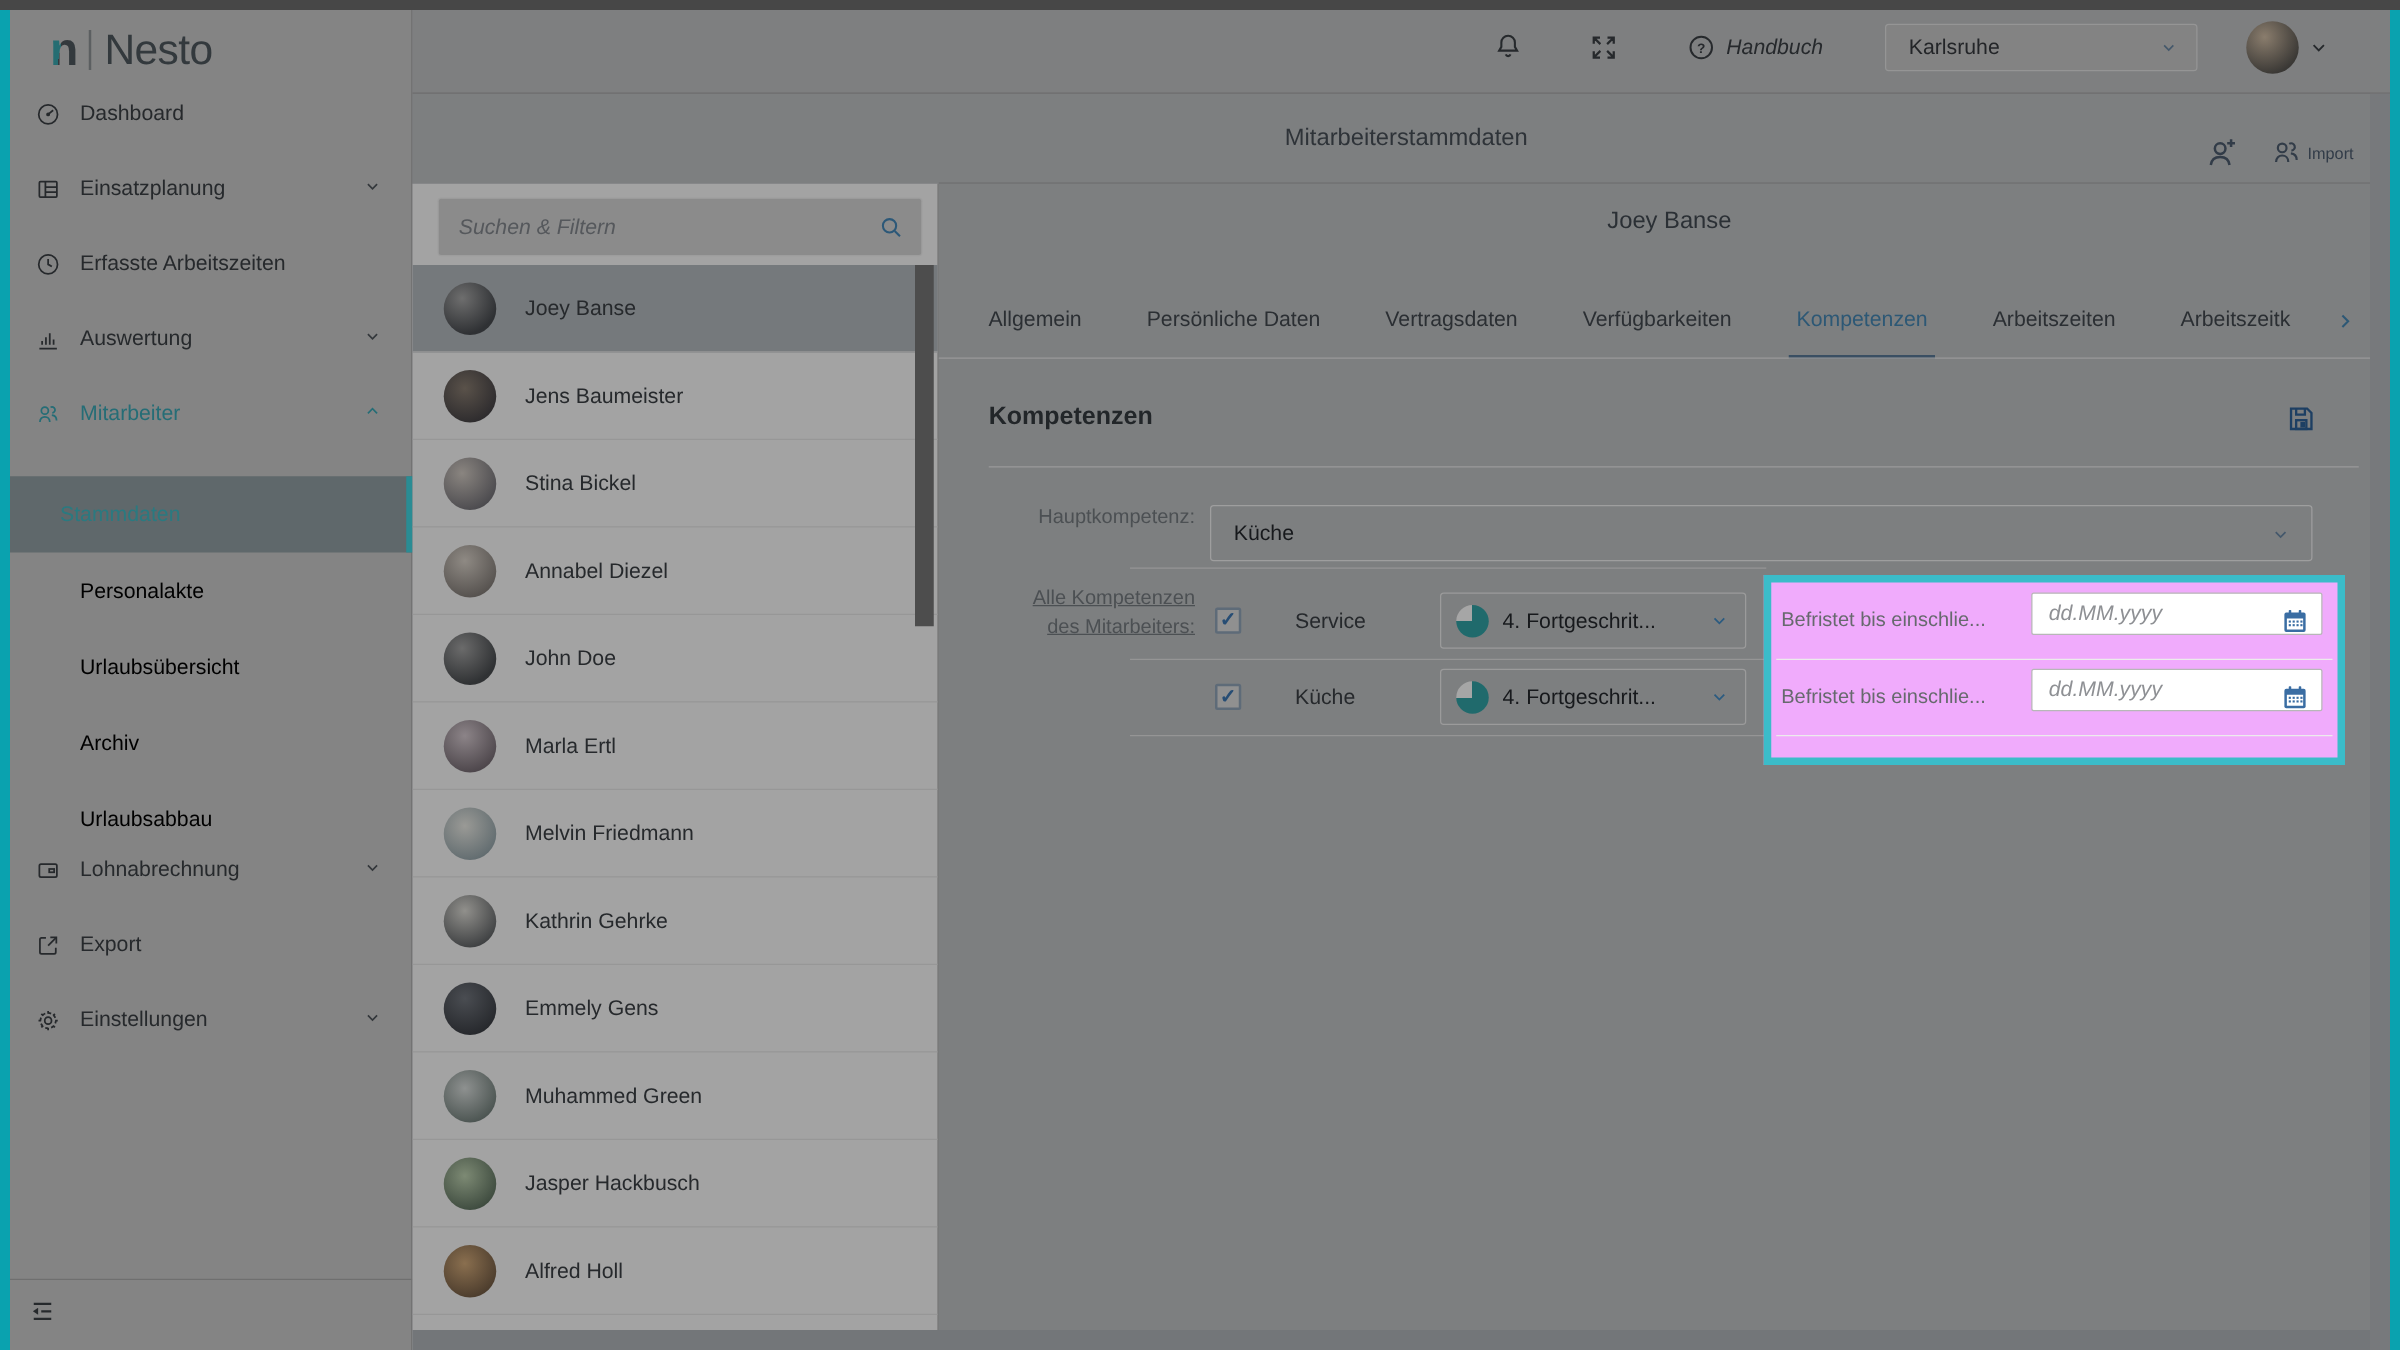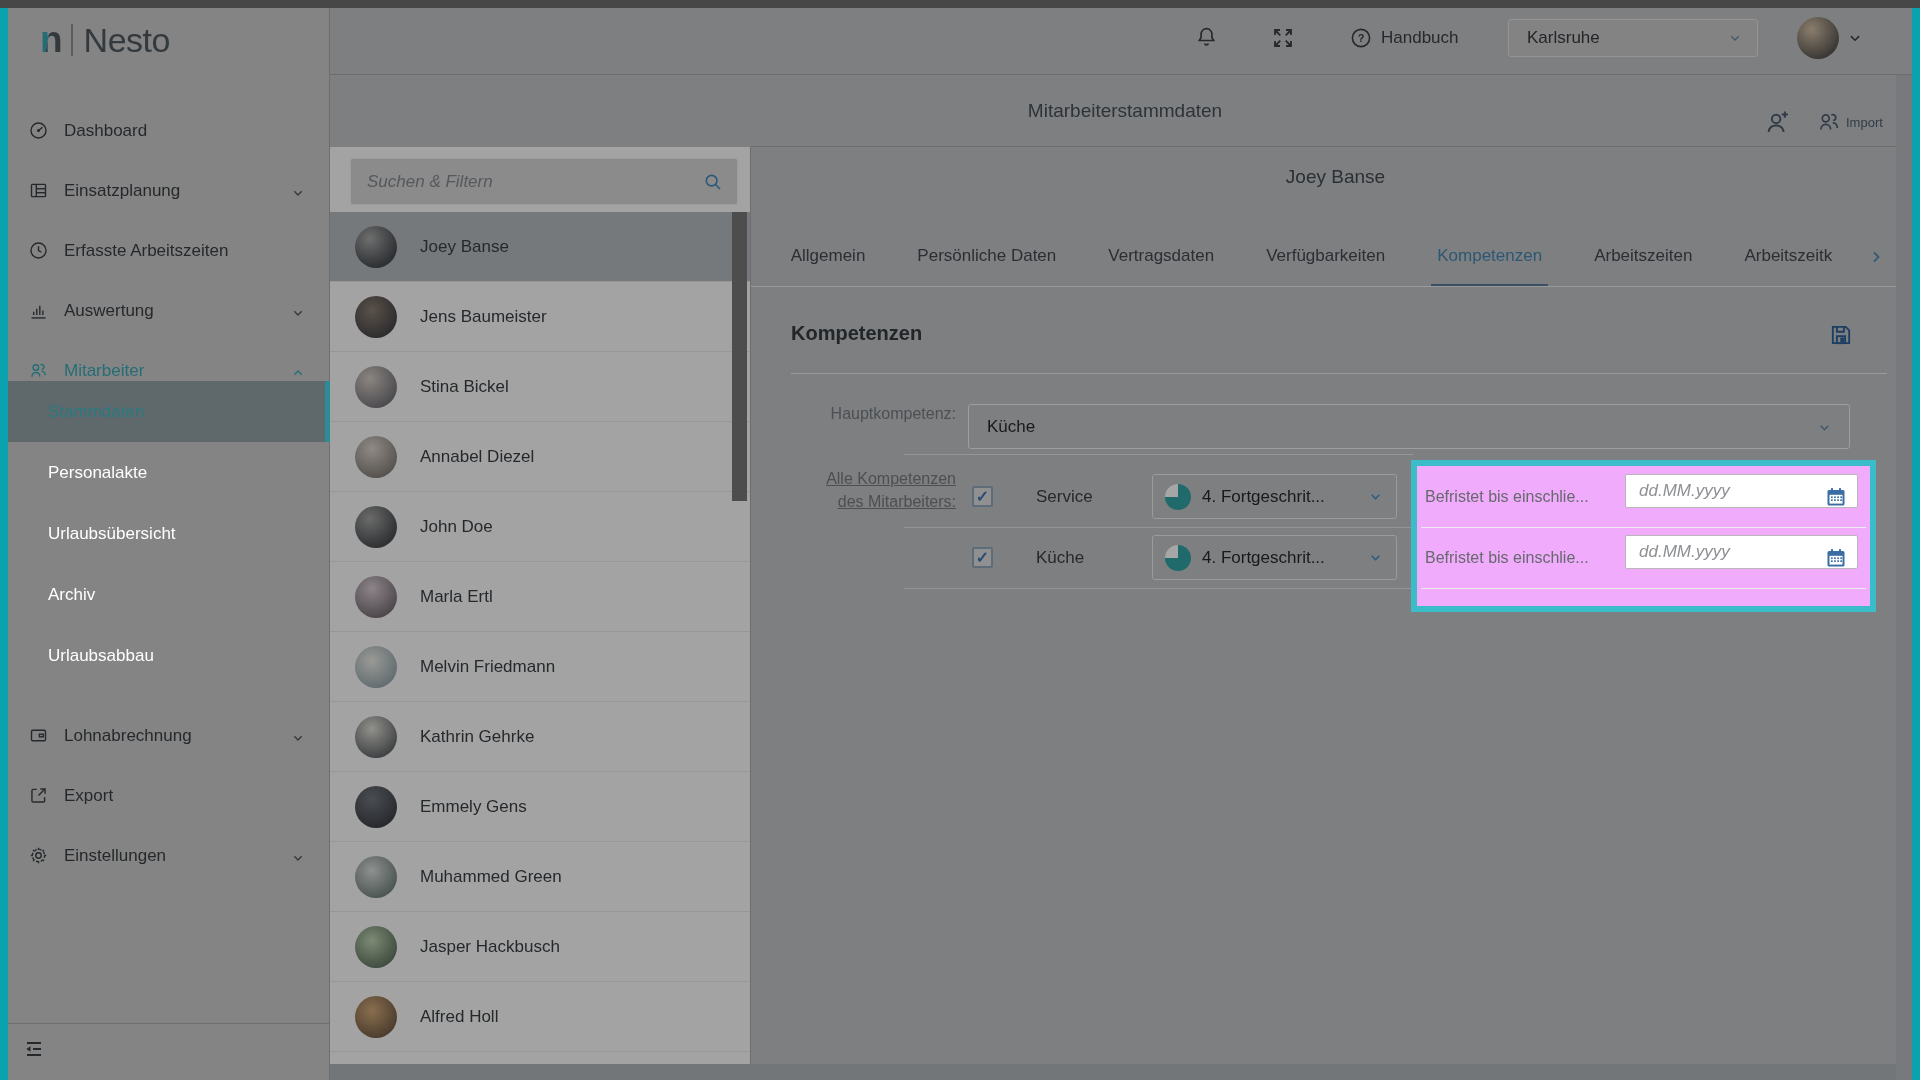--- a/index.html
+++ b/index.html
@@ -16,39 +16,39 @@
 
   
   .sidebar { position:absolute; left:0; top:0; width:330px; height:1080px; background:#848484; border-right:1px solid #6e6e6e; z-index:2; }
   .logo { position:absolute; left:40px; top:16px; height:48px; display:flex; align-items:center; }
   .logo-n { font-size:37px; font-weight:600; letter-spacing:-1px;
             background:linear-gradient(100deg,#256d72 40%,#33393d 40%);
             -webkit-background-clip:text; background-clip:text; color:transparent; }
   .logo-bar { width:2px; height:32px; background:#5c5f61; margin:0 11px 0 9px; }
   .logo-name { font-size:34px; font-weight:500; color:#33393d; letter-spacing:-0.5px; }
   .nav { position:absolute; left:0; top:81px; width:330px; }
-  .nav-item { height:60px; display:flex; align-items:flex-end; padding:0 24px 0 28px; color:#26292c; font-size:17px; cursor:default; }
+  .nav-item { height:60px; display:flex; align-items:flex-start; padding:0 24px 0 28px; color:#26292c; font-size:17px; cursor:default; }
   .nav-item .nico { width:21px; height:21px; margin-right:15px; flex:none; }
   .nav-item .lbl { flex:1; }
   .nav-item .chev { width:16px; height:16px; color:#33373b; }
   .nav-item.teal { color:#256d76; }
   .nav-item.teal .chev { color:#256d76; }
   .submenu { width:330px; }
-  .sub-item { height:61px; display:flex; align-items:center; padding-left:48px; font-size:17px; color:#ffffff; }
+  .sub-item { height:61px; display:flex; align-items:center; padding-left:64px; font-size:17px; color:#000000; }
   .sub-item.active { background:#5f686b; color:#2a7a80; border-right:5px solid #2a8c94; margin-left:8px; padding-left:40px; }
   .sidebar-foot-divider { position:absolute; left:0; top:1023px; width:330px; height:1px; background:#6f6f6f; }
   .collapse-btn { position:absolute; left:22px; top:1037px; width:24px; height:24px; color:#26292c; }
 
   
   .topbar { position:absolute; left:330px; top:0; width:1590px; height:75px; background:#7e7f80; border-bottom:1px solid #6d6d6d; z-index:3; }
   .tb-ico { position:absolute; color:#26292c; }
   .bell { left:864px; top:25px; width:25px; height:25px; }
   .expand { left:941px; top:26px; width:24px; height:24px; }
   .help { left:1019px; top:26px; width:24px; height:24px; }
-  .handbuch { position:absolute; left:1051px; top:0; height:75px; display:flex; align-items:center; font-size:17px; color:#26292c; }
+  .handbuch { position:absolute; left:1051px; top:0; height:75px; display:flex; align-items:center; font-size:17px; color:#26292c;font-style:italic; }
   .loc-select { position:absolute; left:1178px; top:19px; width:250px; height:38px; border:1px solid #959595; border-radius:3px; background:#838383; display:flex; align-items:center; padding:0 14px 0 18px; font-size:17px; color:#232528; }
   .loc-select .lbl { flex:1; }
   .loc-select .chev { width:16px; height:16px; color:#44586b; }
   .tb-avatar { position:absolute; left:1467px; top:17px; width:42px; height:42px; border-radius:50%;
                background:radial-gradient(circle at 35% 30%, #8a7d6d, #3a3835 75%); }
   .tb-avatar-chev { position:absolute; left:1516px; top:29px; width:18px; height:18px; color:#26292c; }
 
   
   .main-header { position:absolute; left:330px; top:75px; width:1590px; height:72px; background:#7d7f80; z-index:2; }
   .main-header::after { content:""; position:absolute; left:421px; right:0; bottom:0; height:1px; background:#6d6d6d; }

